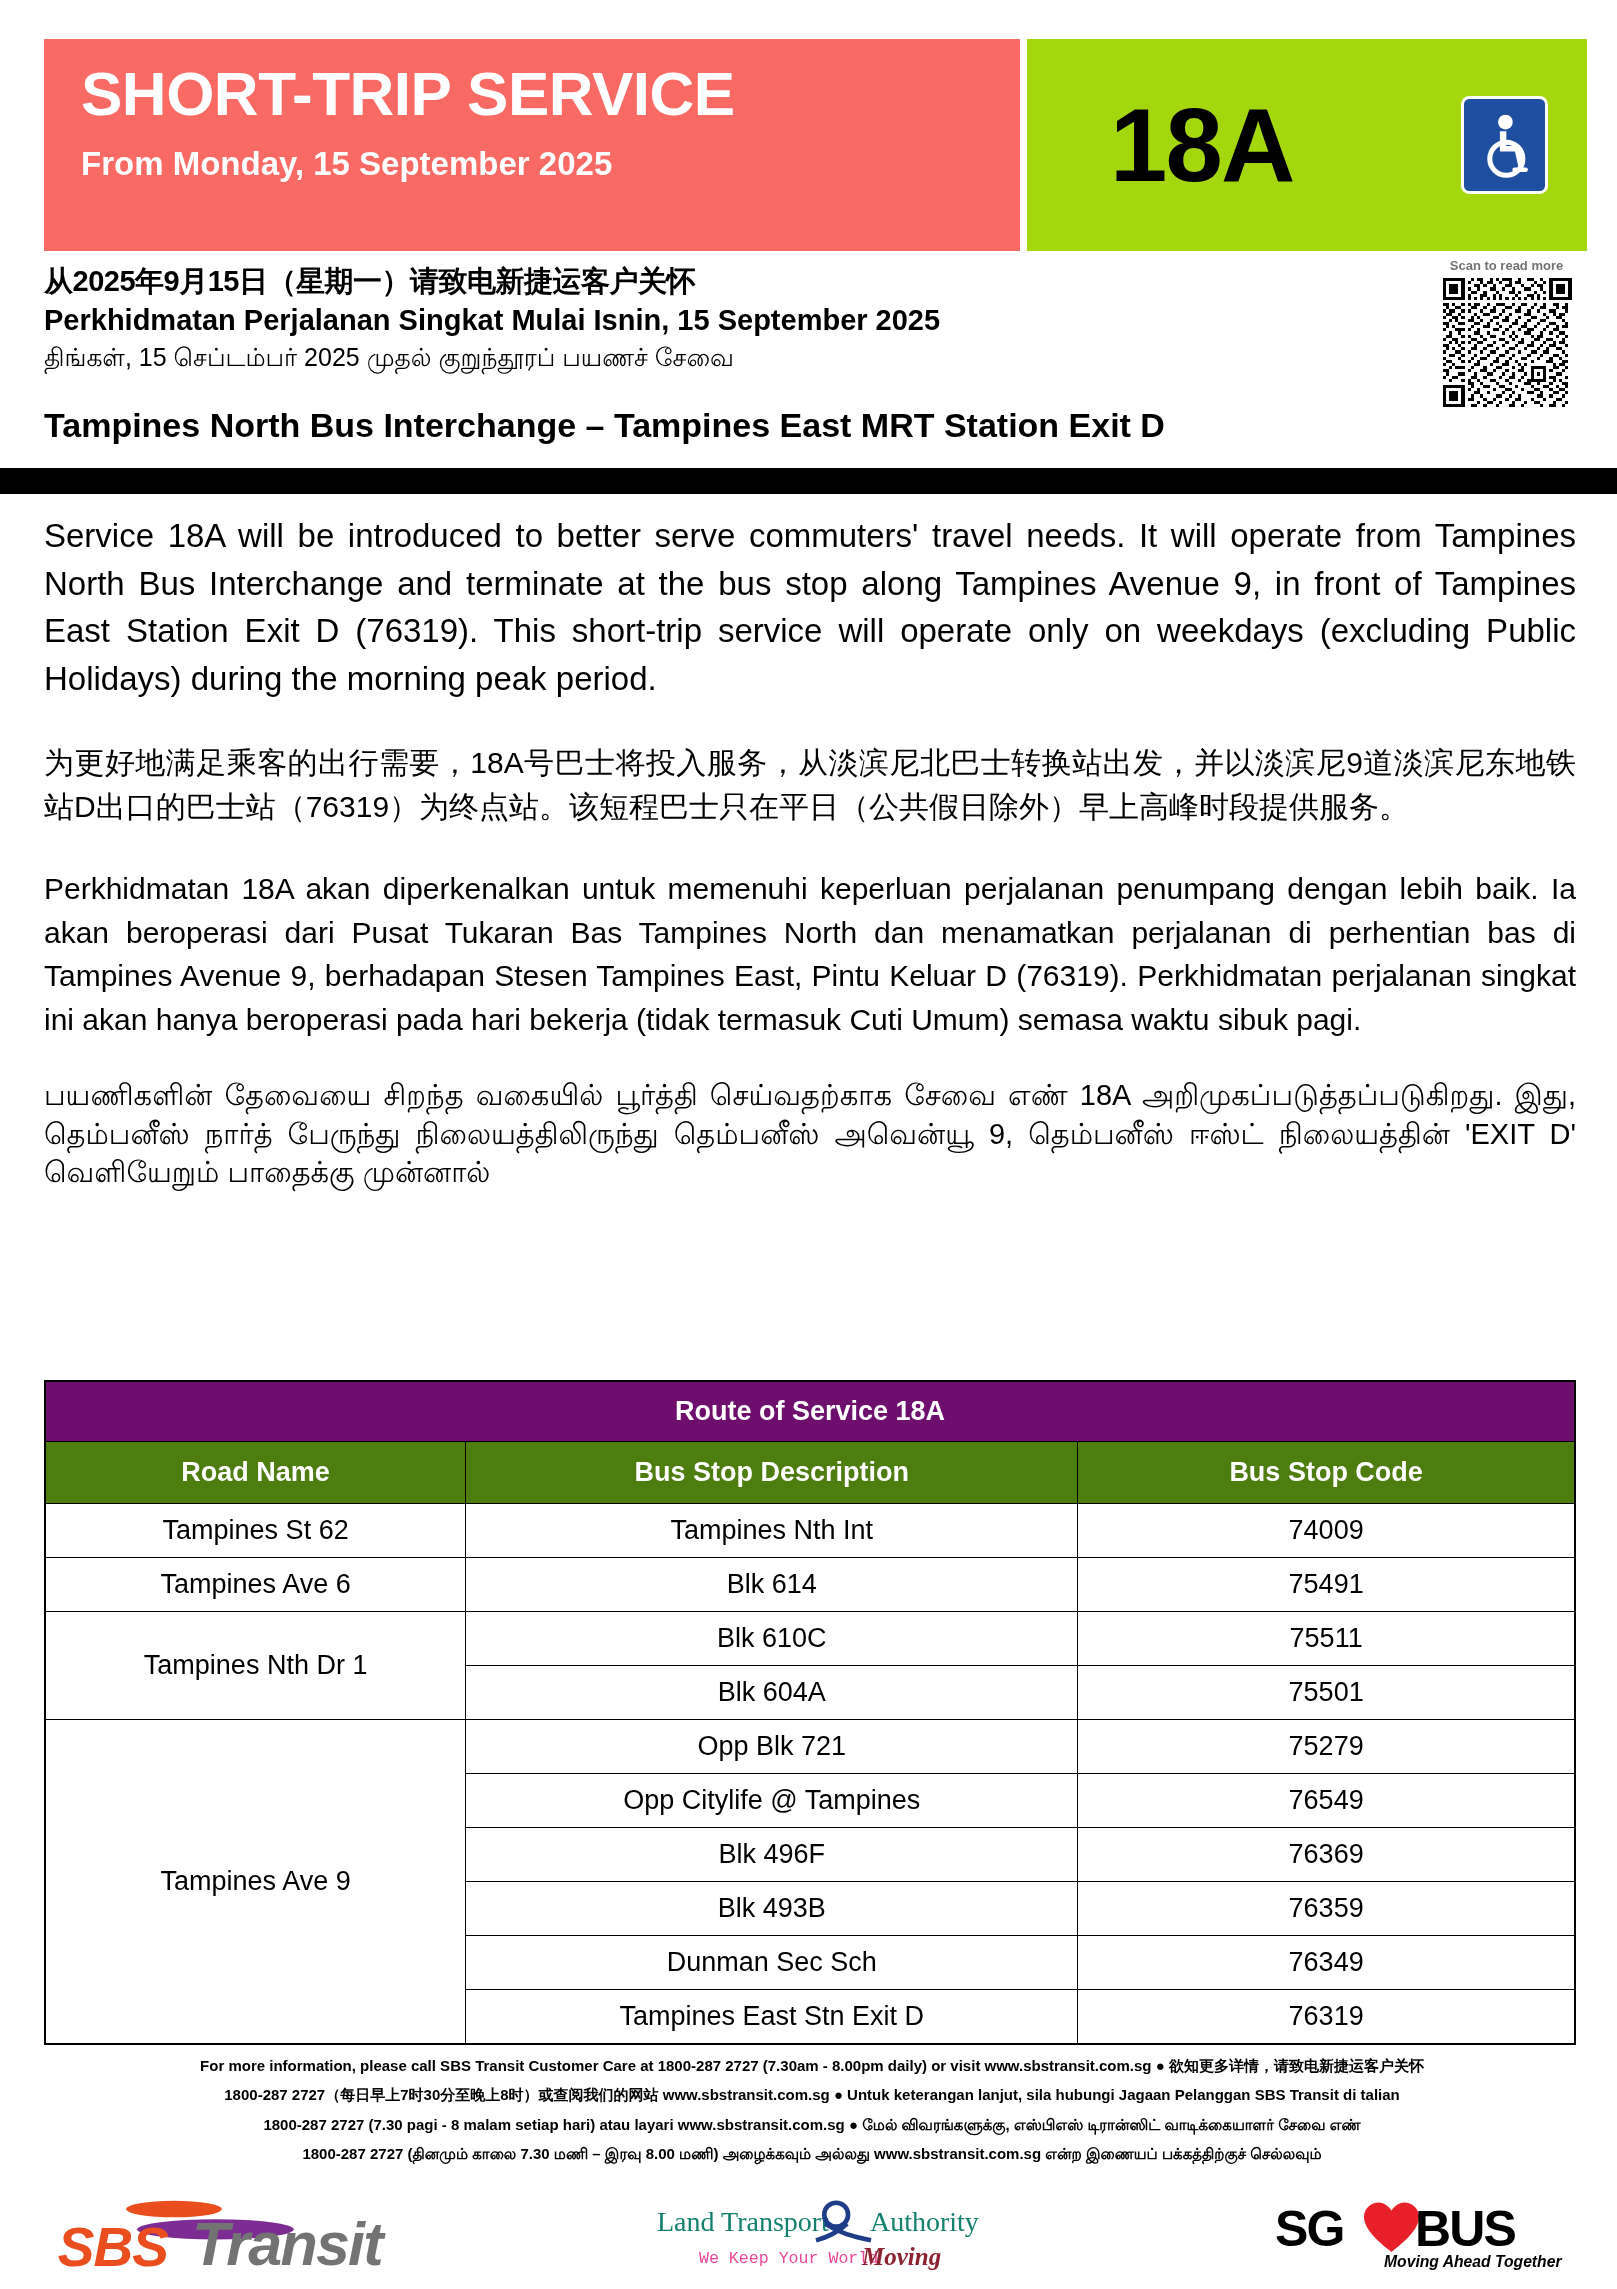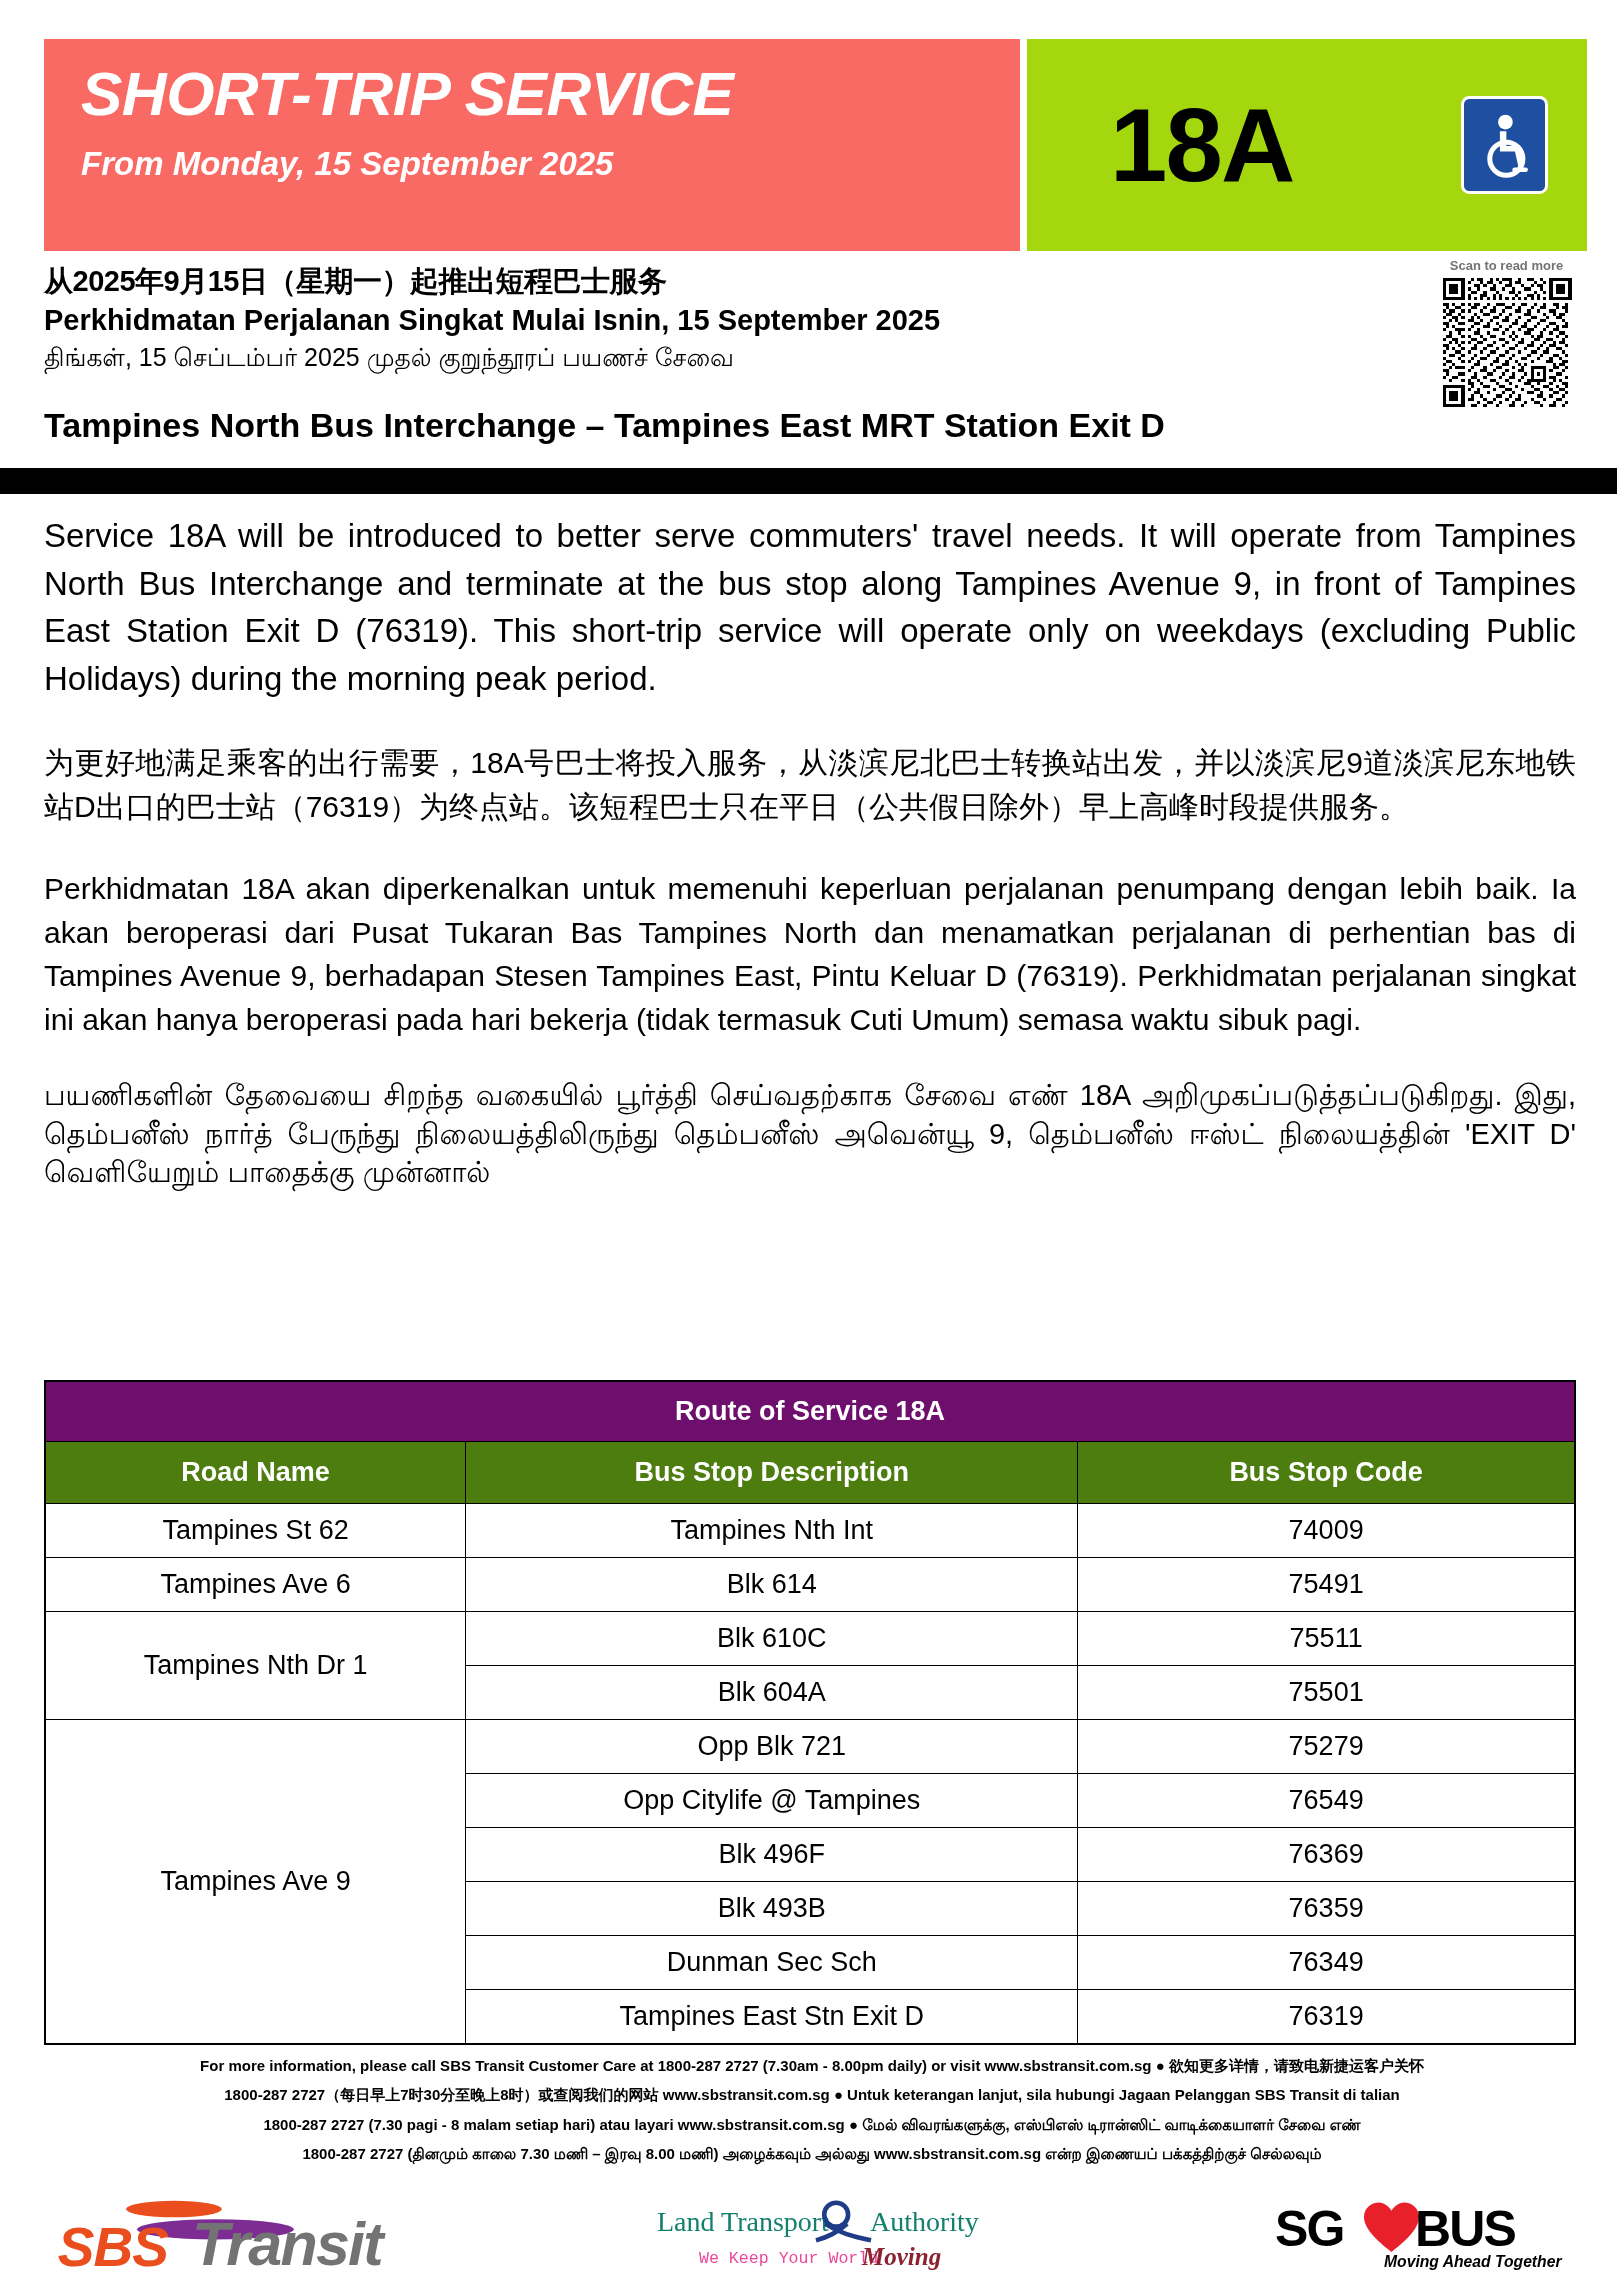--- a/index.html
+++ b/index.html
@@ -24,21 +24,20 @@
     height: 254px;
     display: flex;
     align-items: flex-start;
   }
   .banner-red {
     position: absolute;
     left: 44px; top: 39px;
     width: 976px; height: 212px;
     background: #f96a64;
     padding: 20px 0 16px 37px;
-    font-style: italic;
   }
   .banner-red .title {
     color: #ffffff;
     font-size: 62px;
     font-weight: bold;
     letter-spacing: -0.5px;
     line-height: 1.12;
     white-space: nowrap;
     font-stretch: condensed;
   }
@@ -329,21 +328,21 @@
           <path d="M26 22 L26 44 L44 44 L44 38 L33 38 L33 22 Z" fill="#fff"></path>
           <path d="M44 40 L49 62" stroke="#fff" stroke-width="5" fill="none" stroke-linecap="round"></path>
           <circle cx="33" cy="52" r="18" stroke="#fff" stroke-width="5.5" fill="none"></circle>
           <path d="M42 64 L54 64" stroke="#fff" stroke-width="5" stroke-linecap="round"></path>
         </svg>
       </div>
     </div>
   </div>
 
   <div class="lang-titles">
-    <div class="zh">从2025年9月15日（星期一）起推出短程巴士服务</div>
+    <div class="zh">从2025年9月15日（星期一）请致电新捷运客户关怀</div>
     <div class="ms">Perkhidmatan Perjalanan Singkat Mulai Isnin, 15 September 2025</div>
     <div class="ta">திங்கள், 15 செப்டம்பர் 2025 முதல் குறுந்தூரப் பயணச் சேவை</div>
   </div>
 
   <div class="route-title">Tampines North Bus Interchange – Tampines East MRT Station Exit D</div>
 
   <div class="qr-wrap">
     <div class="qr-label">Scan to read more</div>
     <div class="qr-code">
       <svg width="162" height="129" viewBox="0 0 41 41" shape-rendering="crispEdges" aria-hidden="true">

